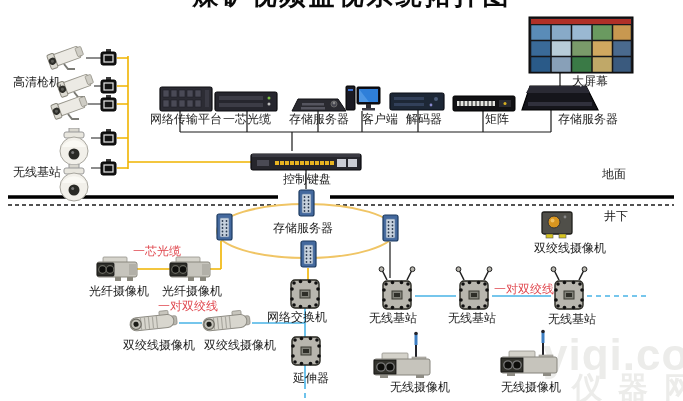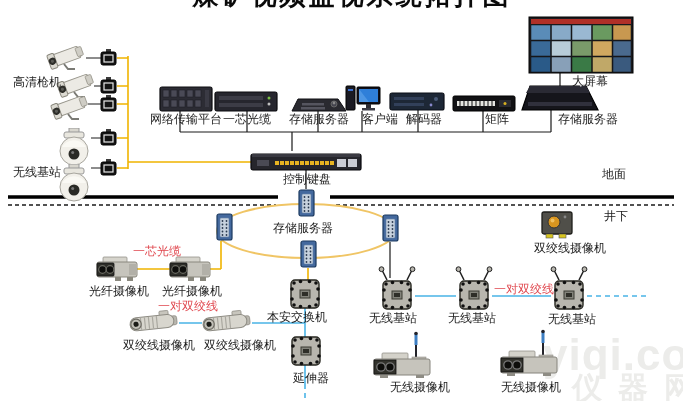--- a/index.html
+++ b/index.html
@@ -446,21 +446,21 @@
 <span class="lbl" style="left:590px;top:75px">大屏幕</span>
 <span class="lbl" style="left:307px;top:173px">控制键盘</span>
 <span class="lbl" style="left:303px;top:222px">存储服务器</span>
 <span class="lbl" style="left:614px;top:168px">地面</span>
 <span class="lbl" style="left:616px;top:210px">井下</span>
 <span class="lbl" style="left:570px;top:242px">双绞线摄像机</span>
 <span class="lbl" style="left:119px;top:285px">光纤摄像机</span>
 <span class="lbl" style="left:192px;top:285px">光纤摄像机</span>
 <span class="lbl" style="left:159px;top:339px">双绞线摄像机</span>
 <span class="lbl" style="left:240px;top:339px">双绞线摄像机</span>
-<span class="lbl" style="left:297px;top:311px">本安交换机</span>
+<span class="lbl" style="left:297px;top:311px">网络交换机</span>
 <span class="lbl" style="left:311px;top:372px">延伸器</span>
 <span class="lbl" style="left:393px;top:312px">无线基站</span>
 <span class="lbl" style="left:472px;top:312px">无线基站</span>
 <span class="lbl" style="left:572px;top:313px">无线基站</span>
 <span class="lbl" style="left:420px;top:381px">无线摄像机</span>
 <span class="lbl" style="left:531px;top:381px">无线摄像机</span>
 <span class="lbl red" style="left:157px;top:245px">一芯光缆</span>
 <span class="lbl red" style="left:188px;top:300px">一对双绞线</span>
 <span class="lbl red" style="left:524px;top:283px">一对双绞线</span>
 

